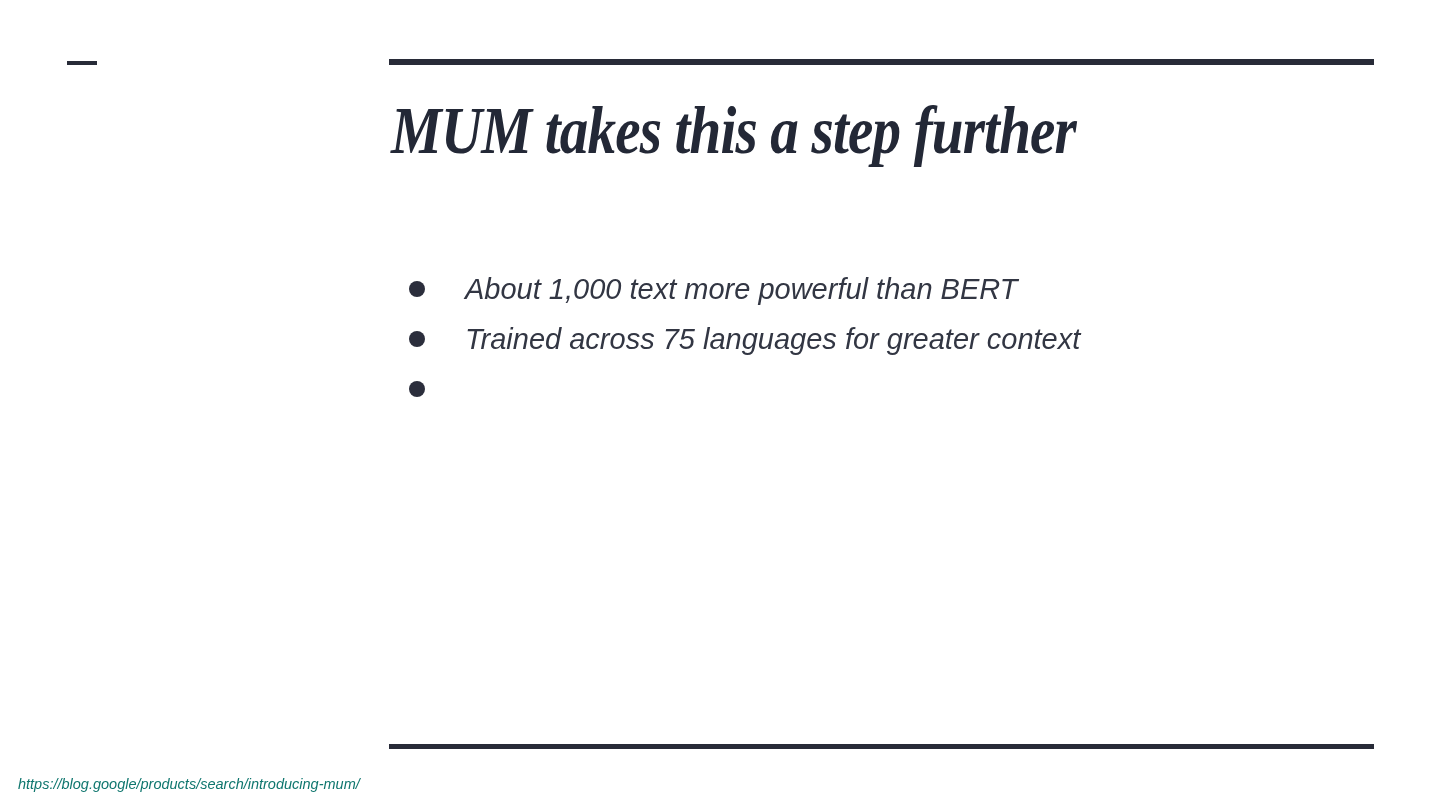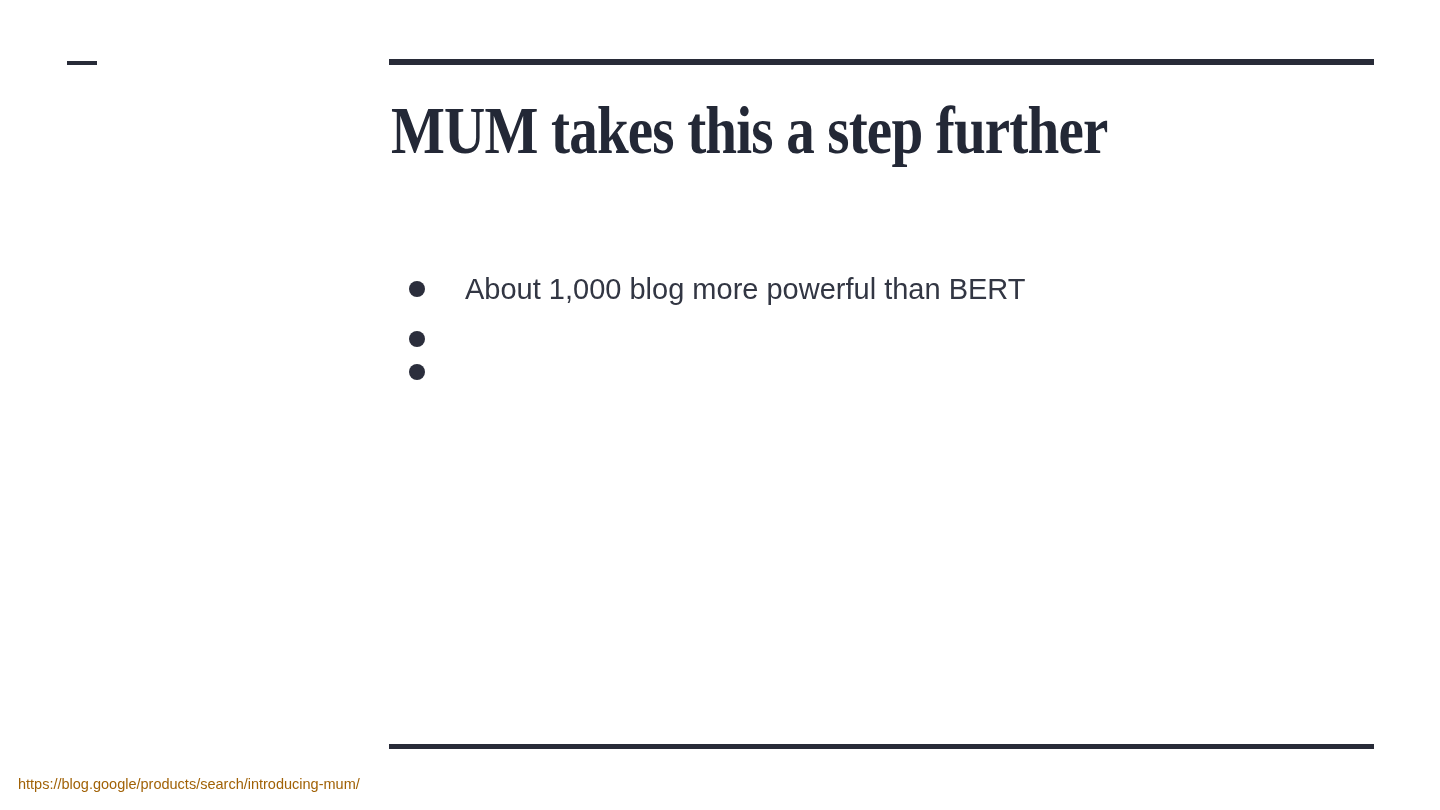--- a/index.html
+++ b/index.html
@@ -7,20 +7,21 @@
     padding: 0;
     background: #ffffff;
   }
   .slide {
     position: relative;
     width: 1440px;
     height: 810px;
     background: #ffffff;
     overflow: hidden;
     font-family: "Liberation Sans", sans-serif;
+    font-style: italic;
   }
   .accent-dash {
     position: absolute;
     left: 67px;
     top: 61px;
     width: 30px;
     height: 4px;
     background: #282b38;
   }
   .rule {
@@ -78,42 +79,43 @@
     background: #2b2e3c;
   }
   .bullet-text {
     max-width: 884px;
   }
   .footer-url {
     position: absolute;
     left: 18px;
     top: 776px;
     font-size: 14.5px;
-    color: #a16207;
+    color: #0f766e;
     line-height: 1.2;
   }
 </style>
 </head>
 <body>
 
 <div class="slide">
 
   <div class="accent-dash"></div>
 
   <div class="rule top"></div>
 
   <h1 class="slide-title">MUM takes this a step further</h1>
 
   <ul class="bullet-list">
     <li class="bullet-item">
       <span class="bullet-dot"></span>
-      <span class="bullet-text">About 1,000 blog more powerful than BERT</span>
+      <span class="bullet-text">About 1,000 text more powerful than BERT</span>
     </li>
     <li class="bullet-item">
       <span class="bullet-dot"></span>
+      <span class="bullet-text">Trained across 75 languages for greater context</span>
     </li>
     <li class="bullet-item">
       <span class="bullet-dot"></span>
     </li>
   </ul>
 
   <div class="rule bottom"></div>
 
   <div class="footer-url">https://blog.google/products/search/introducing-mum/</div>
 

